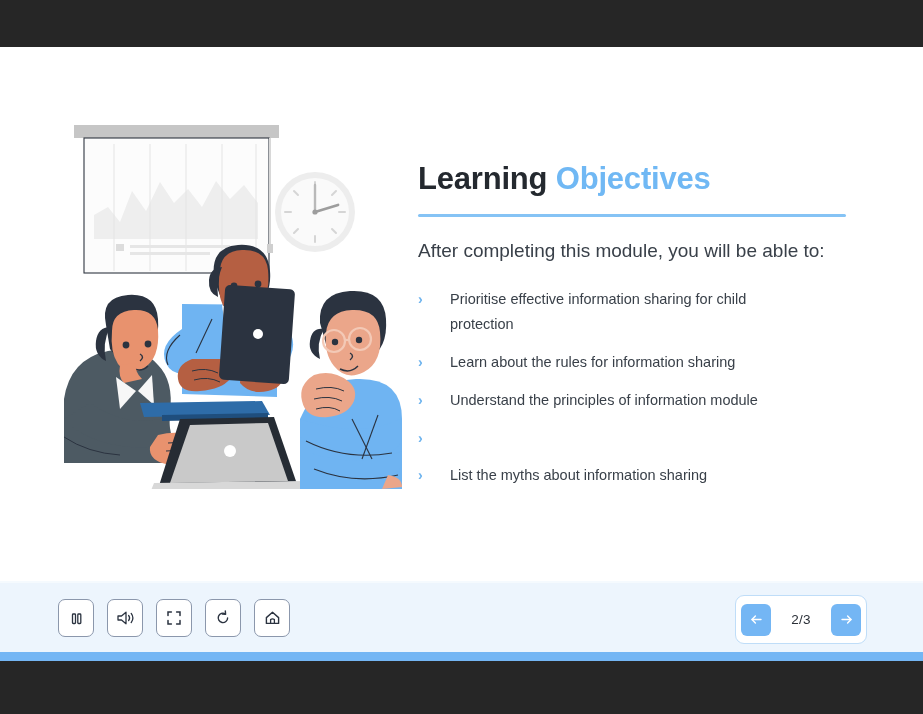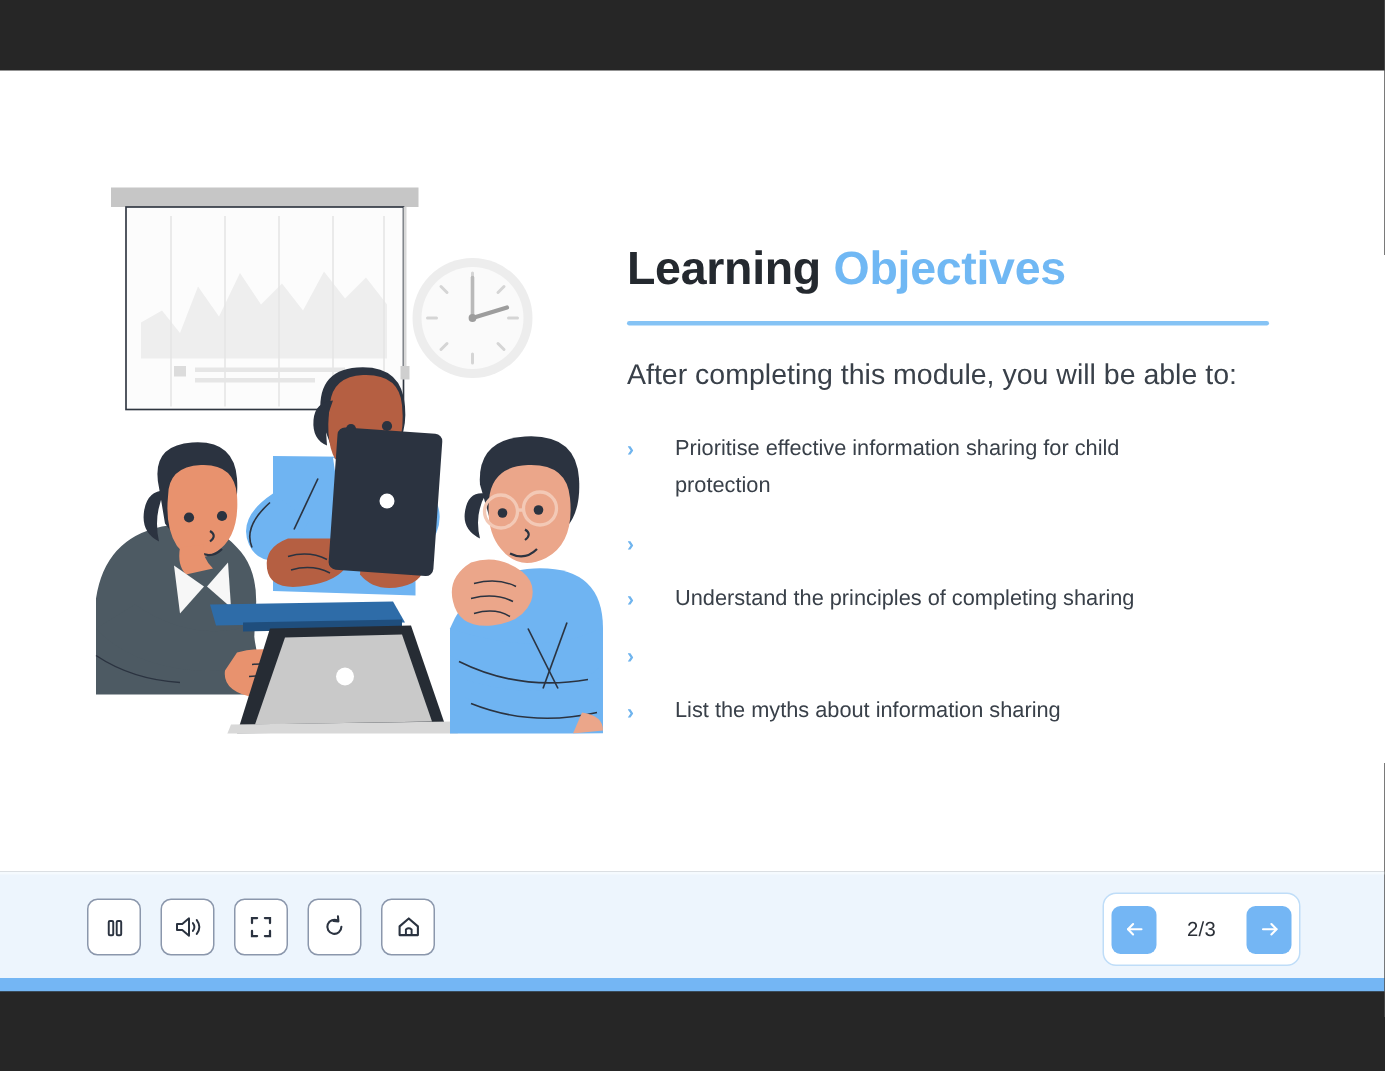--- a/index.html
+++ b/index.html
@@ -348,24 +348,25 @@
 
         <p class="slide-intro">After completing this module, you will be able to:</p>
 
         <ul class="objective-list">
           <li class="objective-item">
             <span class="chev">›</span>
             <span class="objective-text">Prioritise effective information sharing for child protection</span>
           </li>
           <li class="objective-item">
             <span class="chev">›</span>
+            <span class="objective-text">Learn about the rules for information sharing</span>
           </li>
           <li class="objective-item">
             <span class="chev">›</span>
-            <span class="objective-text">Understand the principles of completing sharing</span>
+            <span class="objective-text">Understand the principles of information module</span>
           </li>
           <li class="objective-item">
             <span class="chev">›</span>
           </li>
           <li class="objective-item">
             <span class="chev">›</span>
             <span class="objective-text">List the myths about information sharing</span>
           </li>
         </ul>
 

